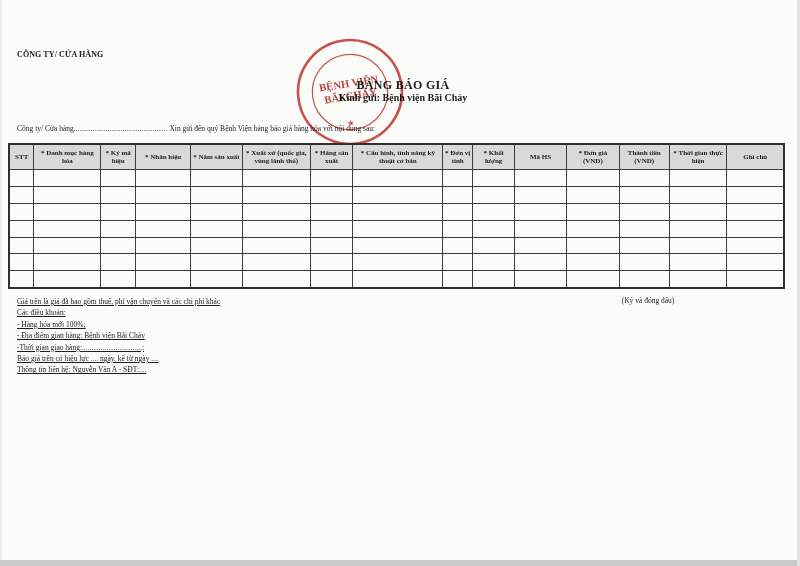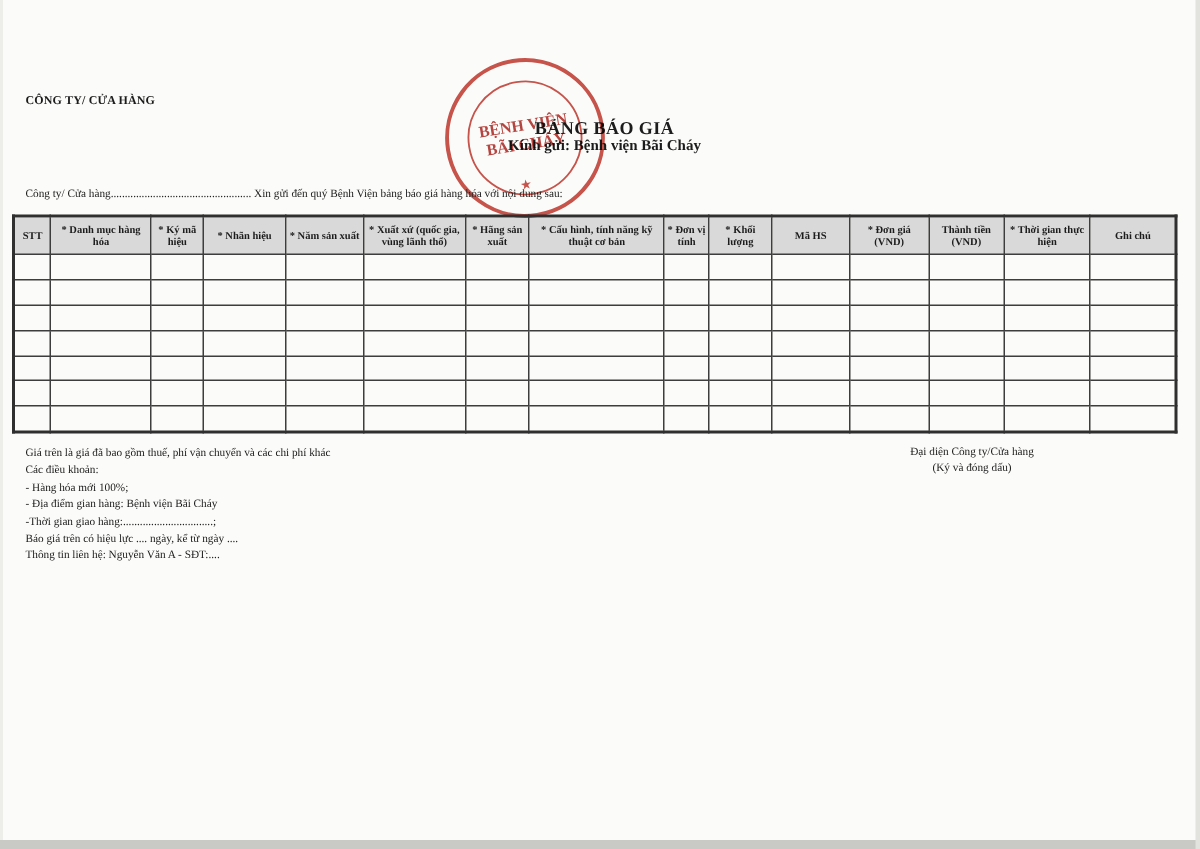--- a/index.html
+++ b/index.html
@@ -5,41 +5,41 @@
   html,body{margin:0;padding:0;}
   body{
     width:800px;height:566px;position:relative;overflow:hidden;
     background:#fbfbf9;
     font-family:"Liberation Serif","DejaVu Serif",serif;
     color:#1c1c1c;
     box-shadow:inset -3px 0 0 #e2e2de, inset 0 -6px 0 #c9c9c5, inset 2px 0 0 #ededea;
   }
   .abs{position:absolute;}
 
-  .company-label{left:17px;top:62px;font-size:8px;font-weight:bold;letter-spacing:.1px;}
+  .company-label{left:17px;top:50px;font-size:8px;font-weight:bold;letter-spacing:.1px;}
 
   .title-block{left:308px;top:79px;width:190px;text-align:center;line-height:1.05;}
   .doc-title{font-size:12px;font-weight:bold;letter-spacing:.3px;}
   .doc-subtitle{font-size:10px;font-weight:bold;margin-top:1px;}
 
   .intro-line{left:17px;top:124px;width:760px;font-size:7.5px;font-weight:normal;white-space:nowrap;}
 
   .stamp{left:294px;top:36px;width:112px;height:112px;mix-blend-mode:multiply;opacity:.92;
          transform:rotate(-9deg);}
   .stamp svg{width:100%;height:100%;}
 
   .quote-table-wrap{left:8px;top:143px;width:778px;}
   table{border-collapse:collapse;table-layout:fixed;width:777px;border:2px solid #2f2f2f;}
   th,td{border:1px solid #3d3d3d;overflow:hidden;}
   th{background:#d9d9d9;font-weight:bold;font-size:7px;line-height:1.18;text-align:center;
      vertical-align:middle;height:24px;padding:0 1px;font-family:"Liberation Serif",serif;}
   td{height:15.9px;padding:0;}
 
   .notes{left:17px;top:296px;font-size:7.5px;line-height:11.4px;}
-  .notes div{white-space:nowrap;}
+  .notes div{white-space:nowrap;text-decoration:underline;}
 
   .signature{left:557px;top:296px;width:182px;text-align:center;font-size:7.5px;line-height:10.6px;}
 </style>
 </head>
 <body>
 
 <div class="abs company-label">CÔNG TY/ CỬA HÀNG</div>
 
 <div class="abs title-block">
   <div class="doc-title">BẢNG BÁO GIÁ</div>
@@ -228,15 +228,14 @@
   <div>Giá trên là giá đã bao gồm thuế, phí vận chuyển và các chi phí khác</div>
   <div>Các điều khoản:</div>
   <div>- Hàng hóa mới 100%;</div>
   <div>- Địa điểm gian hàng: Bệnh viện Bãi Cháy</div>
   <div>-Thời gian giao hàng:................................;</div>
   <div>Báo giá trên có hiệu lực .... ngày, kể từ ngày ....</div>
   <div>Thông tin liên hệ: Nguyễn Văn A - SĐT:....</div>
 </div>
 
 <div class="abs signature">
-  <div>Đại diện Công ty/Cửa hàng</div>
   <div>(Ký và đóng dấu)</div>
 </div>
 
 </body></html>

